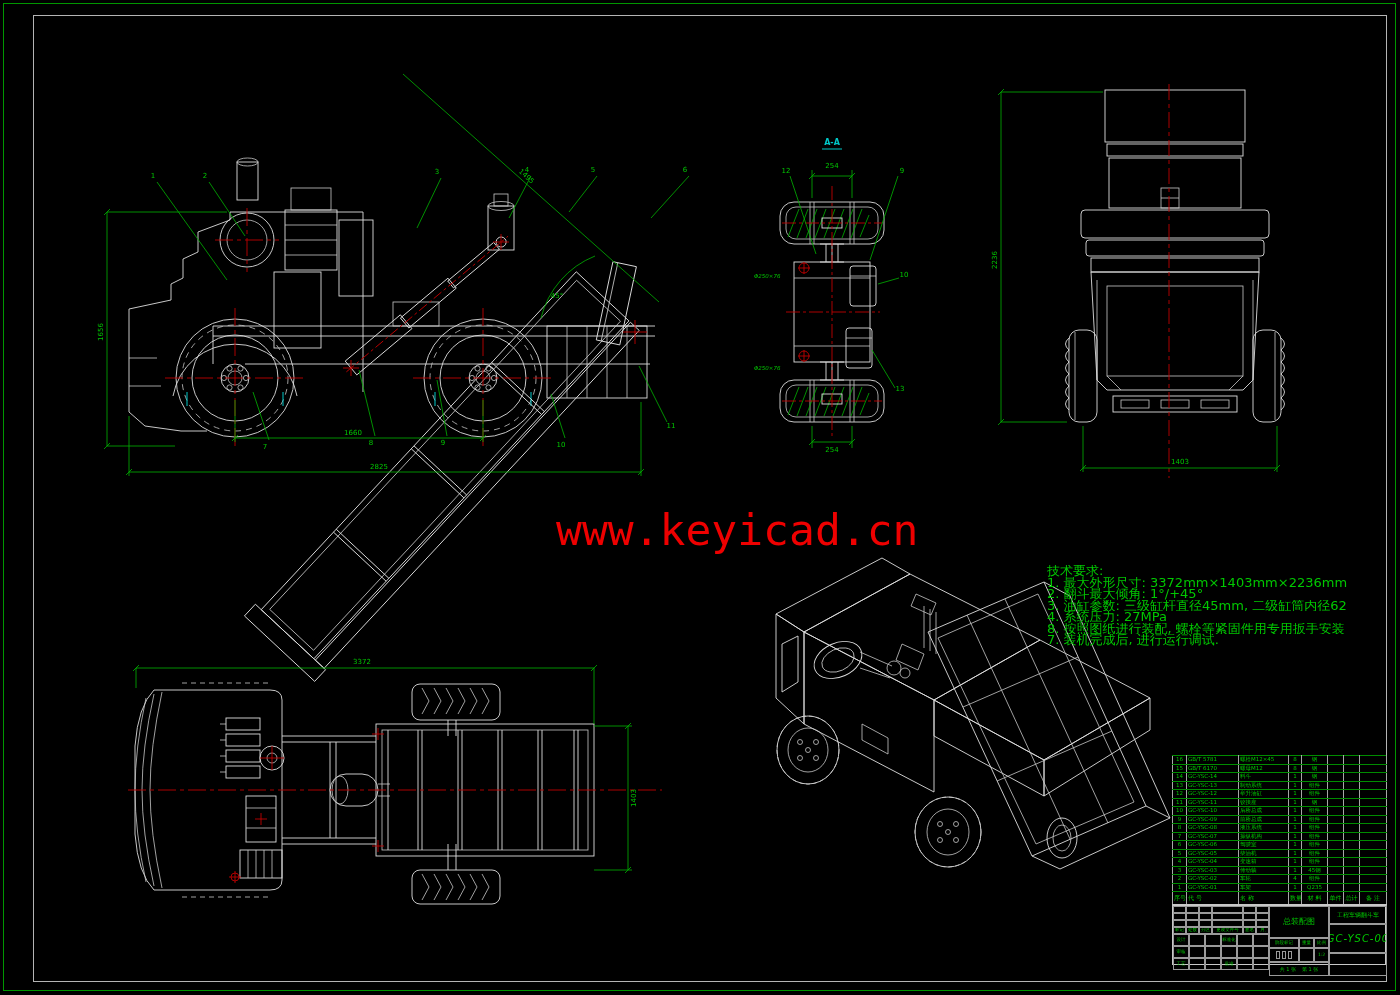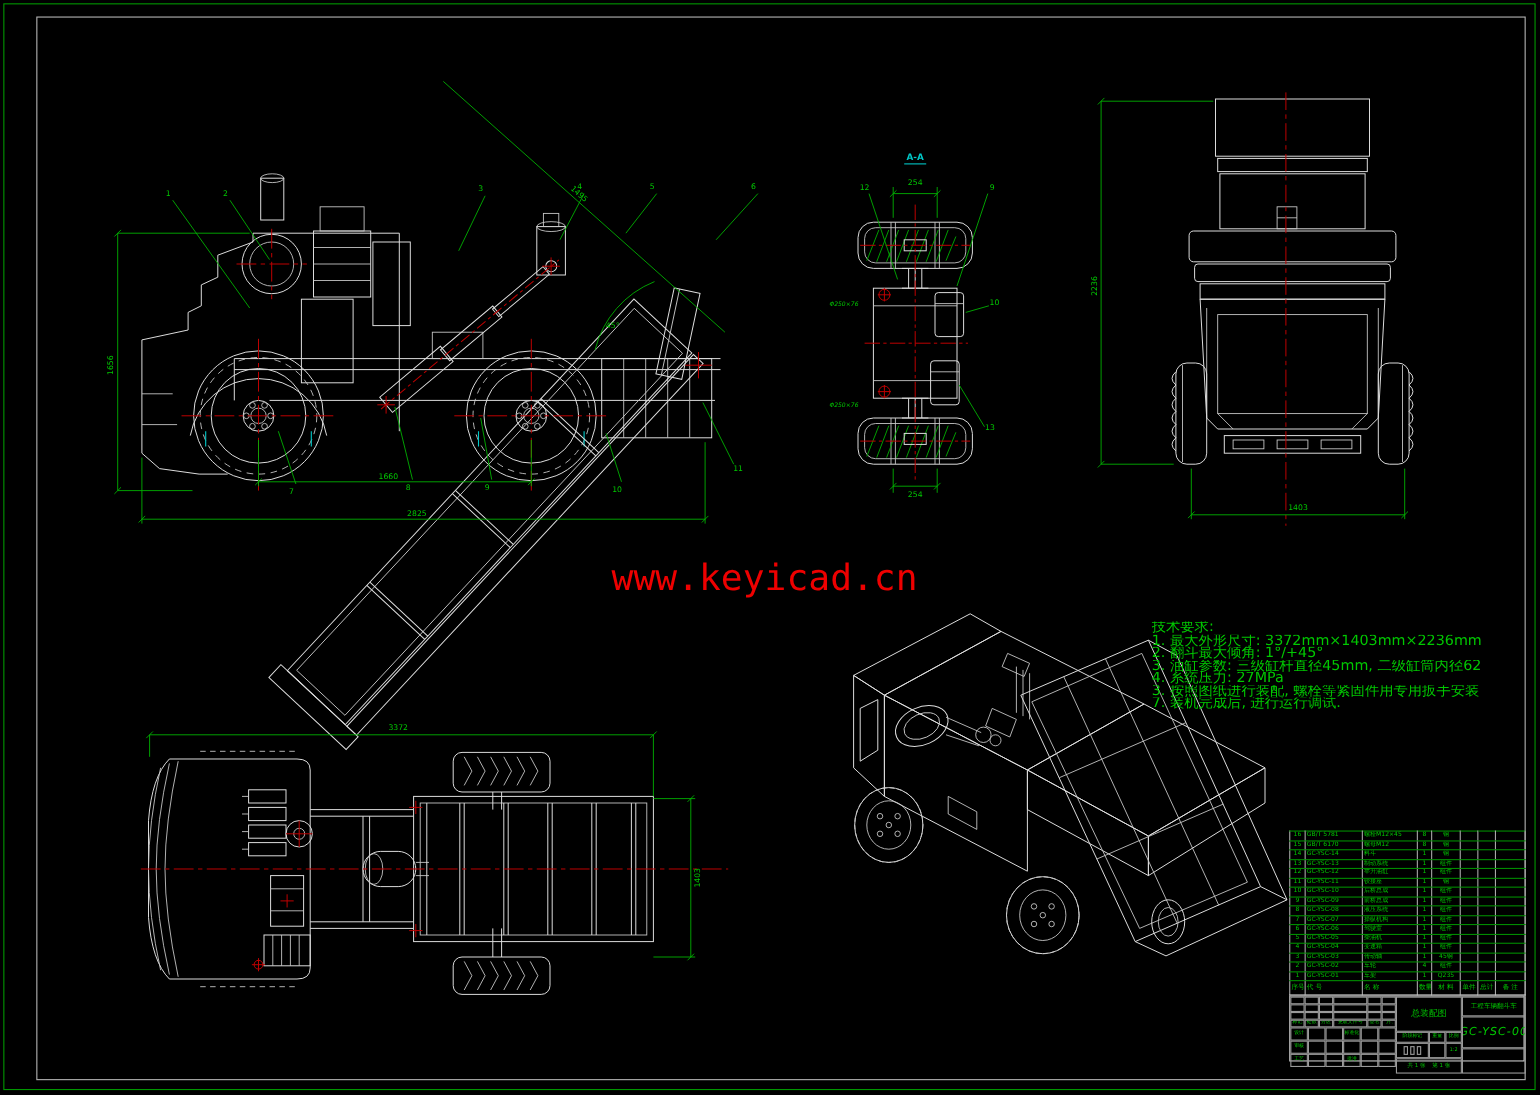--- a/index.html
+++ b/index.html
@@ -14,21 +14,21 @@
   .r{stroke:#c00000;fill:none;stroke-width:.9;}
   .g{stroke:#00b400;fill:none;stroke-width:.8;}
   .cy{stroke:#00c8c8;fill:none;stroke-width:1;}
   .gt{fill:#00c800;font-size:7px;stroke:none;}
   .gti{fill:#00c800;font-size:5.5px;font-style:italic;stroke:none;}
   .cyt{fill:#00c8c8;font-size:8px;font-weight:bold;stroke:none;}
   
   .wm1{position:absolute;left:505px;top:437px;color:#ee0000;font-family:"DejaVu Serif",serif;
        font-size:40px;letter-spacing:4px;white-space:nowrap;}
   .wm2{position:absolute;left:556px;top:505px;color:#ee0000;font-family:"DejaVu Sans Mono",monospace;
-       font-size:33px;white-space:nowrap;}
+       font-size:43px;white-space:nowrap;}
   
   .notes{position:absolute;left:1047px;top:565px;width:300px;color:#00c800;font-size:13px;line-height:11.5px;}
   .notes div{white-space:nowrap;overflow:hidden;}
   
   #titleblock{position:absolute;left:1172px;top:755px;width:214px;height:226px;color:#00c800;}
   #bom{border-collapse:collapse;table-layout:fixed;width:214px;}
   #bom td,#bom th{border-left:1px solid #a8a8a8;border-right:1px solid #a8a8a8;
        border-top:1px solid #008c00;border-bottom:1px solid #008c00;
        font-size:5.5px;font-weight:normal;line-height:7.5px;height:7.5px;padding:0 1px;
        color:#00c800;white-space:nowrap;overflow:hidden;text-align:center;}
@@ -360,21 +360,21 @@
   </svg>
 
   <div class="wm2">www.keyicad.cn</div>
 
   <div class="notes">
     <div>技术要求:</div>
     <div>1. 最大外形尺寸: 3372mm×1403mm×2236mm</div>
     <div>2. 翻斗最大倾角: 1°/+45°</div>
     <div>3. 油缸参数: 三级缸杆直径45mm, 二级缸筒内径62mm, 二级缸筒外径75mm.</div>
     <div>4. 系统压力: 27MPa</div>
-    <div>3. 按照图纸进行装配, 螺栓等紧固件用专用扳手安装</div>
+    <div>8. 按照图纸进行装配, 螺栓等紧固件用专用扳手安装</div>
     <div>7. 装机完成后, 进行运行调试.</div>
   </div>
 
   <div id="titleblock">
     <table id="bom">
       <colgroup>
         <col style="width:14px">
           <col style="width:52px">
           <col style="width:50px">
           <col style="width:13px">

